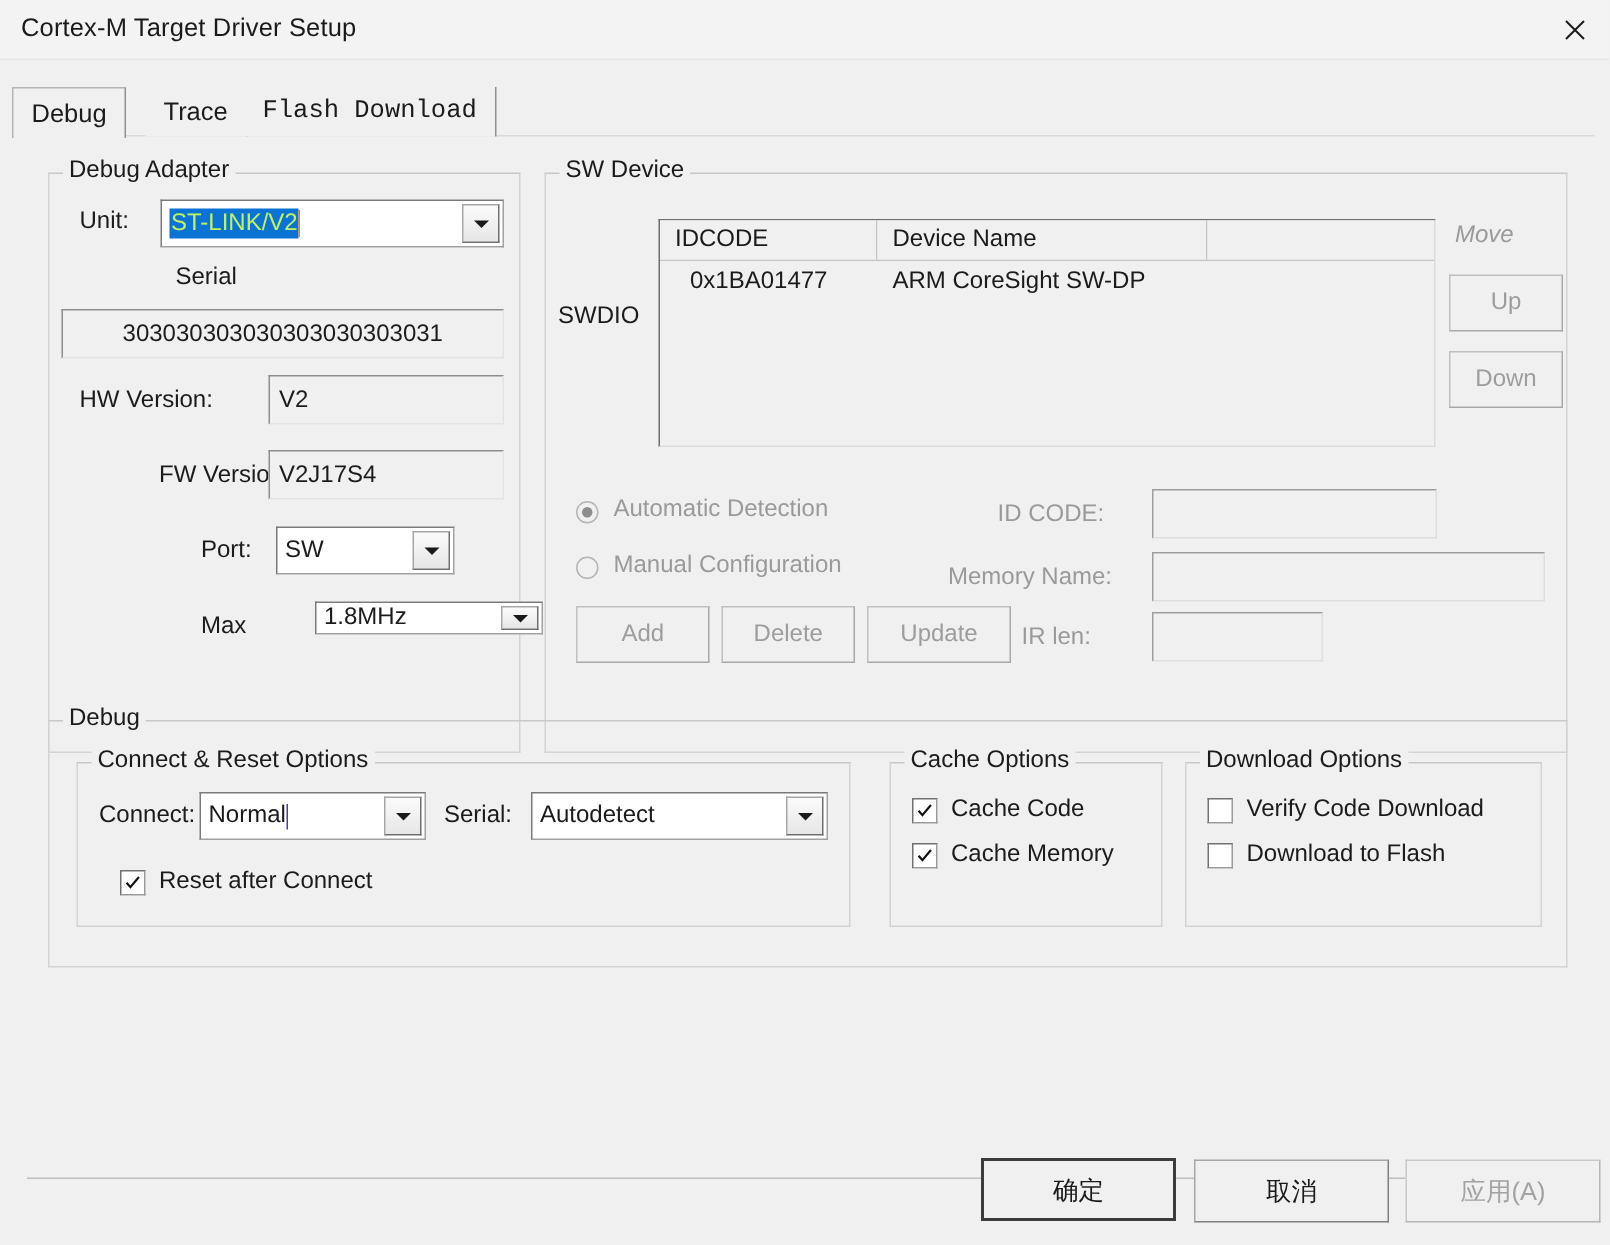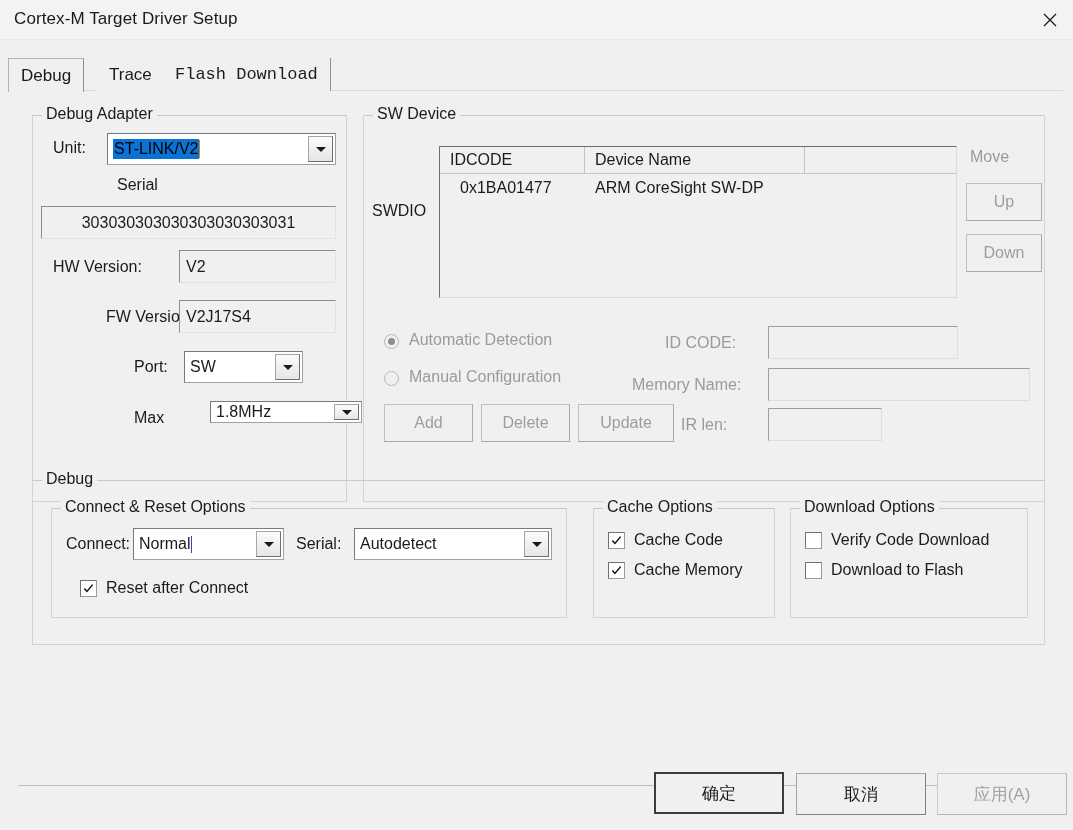--- a/index.html
+++ b/index.html
@@ -110,21 +110,21 @@
     border-right-color: #6f6f6f; border-bottom-color: #6f6f6f;
     display: flex; align-items: center; justify-content: center;
   }
   .arrowbox .tri {
     width: 0; height: 0;
     border-left: 5px solid transparent;
     border-right: 5px solid transparent;
     border-top: 5px solid #1a1a1a;
   }
   .combo .selhl {
-    background: #0a73d4; color: #000000;
+    background: #0a73d4; color: #bef264;
     padding: 1px 1px 1px 1px;
     display: inline-block;
   }
   .combo .caret {
     display: inline-block; width: 1px; height: 18px;
     background: #e08020; margin-left: 0px; vertical-align: middle;
   }
   .combo .caret2 {
     display: inline-block; width: 1px; height: 17px;
     background: #4b3fa0; margin-left: 0px; vertical-align: middle;
@@ -295,21 +295,21 @@
         <div class="hcell" style="width:145px;">IDCODE</div>
         <div class="hcell" style="width:220px;">Device Name</div>
         <div class="hcell" style="flex:1; border-right:none;"></div>
       </div>
       <div class="listrow">
         <div class="rcell" style="width:145px; padding-left:20px;">0x1BA01477</div>
         <div class="rcell" style="flex:1; padding-left:10px;">ARM CoreSight SW-DP</div>
       </div>
     </div>
 
-    <div class="lbl dis" style="left:606px; top:32px;">Move</div>
+    <div class="lbl dis" style="left:606px; top:32px;font-style:italic;">Move</div>
     <div class="btn dis" style="left:602px; top:67px; width:76px; height:38px;">
       <span>Up</span>
     </div>
     <div class="btn dis" style="left:602px; top:118px; width:76px; height:38px;">
       <span>Down</span>
     </div>
 
     <div class="cbrow dis" style="left:20px; top:215px;">
       <span class="rradio">
           <span class="dot"></span>

